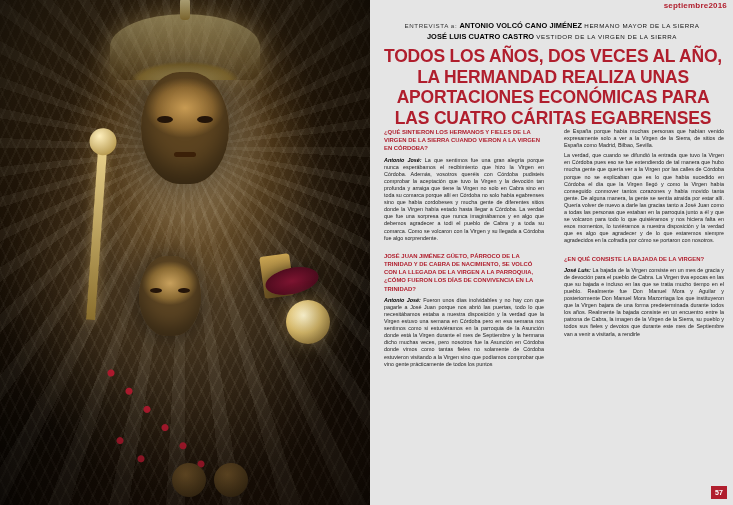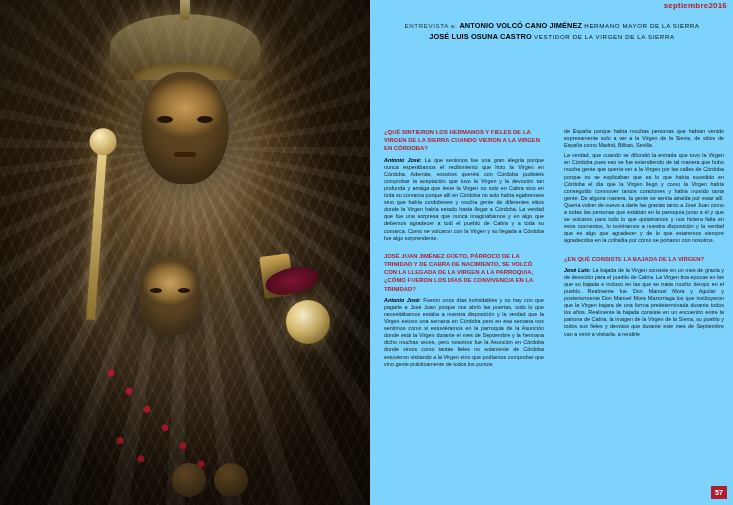--- a/index.html
+++ b/index.html
@@ -115,21 +115,21 @@
   .cherub{
     position:absolute;width:34px;height:34px;border-radius:50%;
     background:radial-gradient(circle at 40% 35%, #7a5a2c, #3a2a12);
     bottom:8px;
   }
   .cherub.a{left:172px;} .cherub.b{left:214px;}
 
   
   .content{
     position:absolute;left:370px;top:0;width:363px;height:505px;
-    background:#7dd3fc;
+    background:#e5e5e5;
   }
   .issue{
     position:absolute;right:6px;top:1px;
     font-size:8px;color:#b01e2d;font-weight:bold;
     letter-spacing:0.2px;
   }
   .issue .yr{color:#b01e2d;font-weight:bold;}
 
   .kicker{
     position:absolute;left:14px;top:20px;width:336px;
@@ -201,24 +201,25 @@
   </div>
 
   <div class="content">
 
     <div class="issue"><span>septiembre</span><span class="yr">2016</span></div>
 
     <div class="kicker">
       <span class="lbl small">ENTREVISTA a:</span>
       <b>ANTONIO VOLCÓ CANO JIMÉNEZ</b>
       <span class="small">HERMANO MAYOR DE LA SIERRA</span><br>
-      <b>JOSÉ LUIS OSUNA CASTRO</b>
+      <b>JOSÉ LUIS CUATRO CASTRO</b>
       <span class="small">VESTIDOR DE LA VIRGEN DE LA SIERRA</span>
     </div>
 
+    <div class="headline">TODOS LOS AÑOS, DOS VECES AL AÑO, LA HERMANDAD REALIZA UNAS APORTACIONES ECONÓMICAS PARA LAS CUATRO CÁRITAS EGABRENSES</div>
 
     <div class="cols">
 
       <div class="col left">
         <div class="q">¿QUÉ SINTIERON LOS HERMANOS Y FIELES DE LA VIRGEN DE LA SIERRA CUANDO VIERON A LA VIRGEN EN CÓRDOBA?</div>
         <p><span class="spk">Antonio José:</span> <span>La que sentimos fue una gran alegría porque nunca esperábamos el recibimiento que hizo la Virgen en Córdoba. Además, vosotros queréis con Córdoba pudisteis comprobar la aceptación que tuvo la Virgen y la devoción tan profunda y arraiga que tiene la Virgen no solo en Cabra sino en toda su comarca porque allí en Córdoba no solo había egabrenses sino que había cordobeses y mucha gente de diferentes sitios donde la Virgen había estado hasta llegar a Córdoba. La verdad que fue una sorpresa que nunca imaginábamos y en algo que debemos agradecer a todi el pueblo de Cabra y a toda su comarca. Como se volcaron con la Virgen y su llegada a Córdoba fue algo sorprendente.</span></p>
 
         <div class="q q2">JOSÉ JUAN JIMÉNEZ GÜETO, PÁRROCO DE LA TRINIDAD Y DE CABRA DE NACIMIENTO, SE VOLCÓ CON LA LLEGADA DE LA VIRGEN A LA PARROQUIA, ¿CÓMO FUERON LOS DÍAS DE CONVIVENCIA EN LA TRINIDAD?</div>
         <p><span class="spk">Antonio José:</span> <span>Fueron unos días inolvidables y no hay con que pagarle a José Juan porque nos abrió las puertas, todo lo que necesitábamos estaba a nuestra disposición y la verdad que la Virgen estuvo una semana en Córdoba pero en esa semana nos sentimos como si estuviéramos en la parroquia de la Asunción donde está la Virgen durante el mes de Septiembre y la hermana dicho muchas veces, pero nosotros fue la Asunción en Córdoba donde vimos como tantas fieles no solamente de Córdoba estuvieron visitando a la Virgen sino que podíamos comprobar que vino gente prácticamente de todos los puntos</span></p>
       </div>

